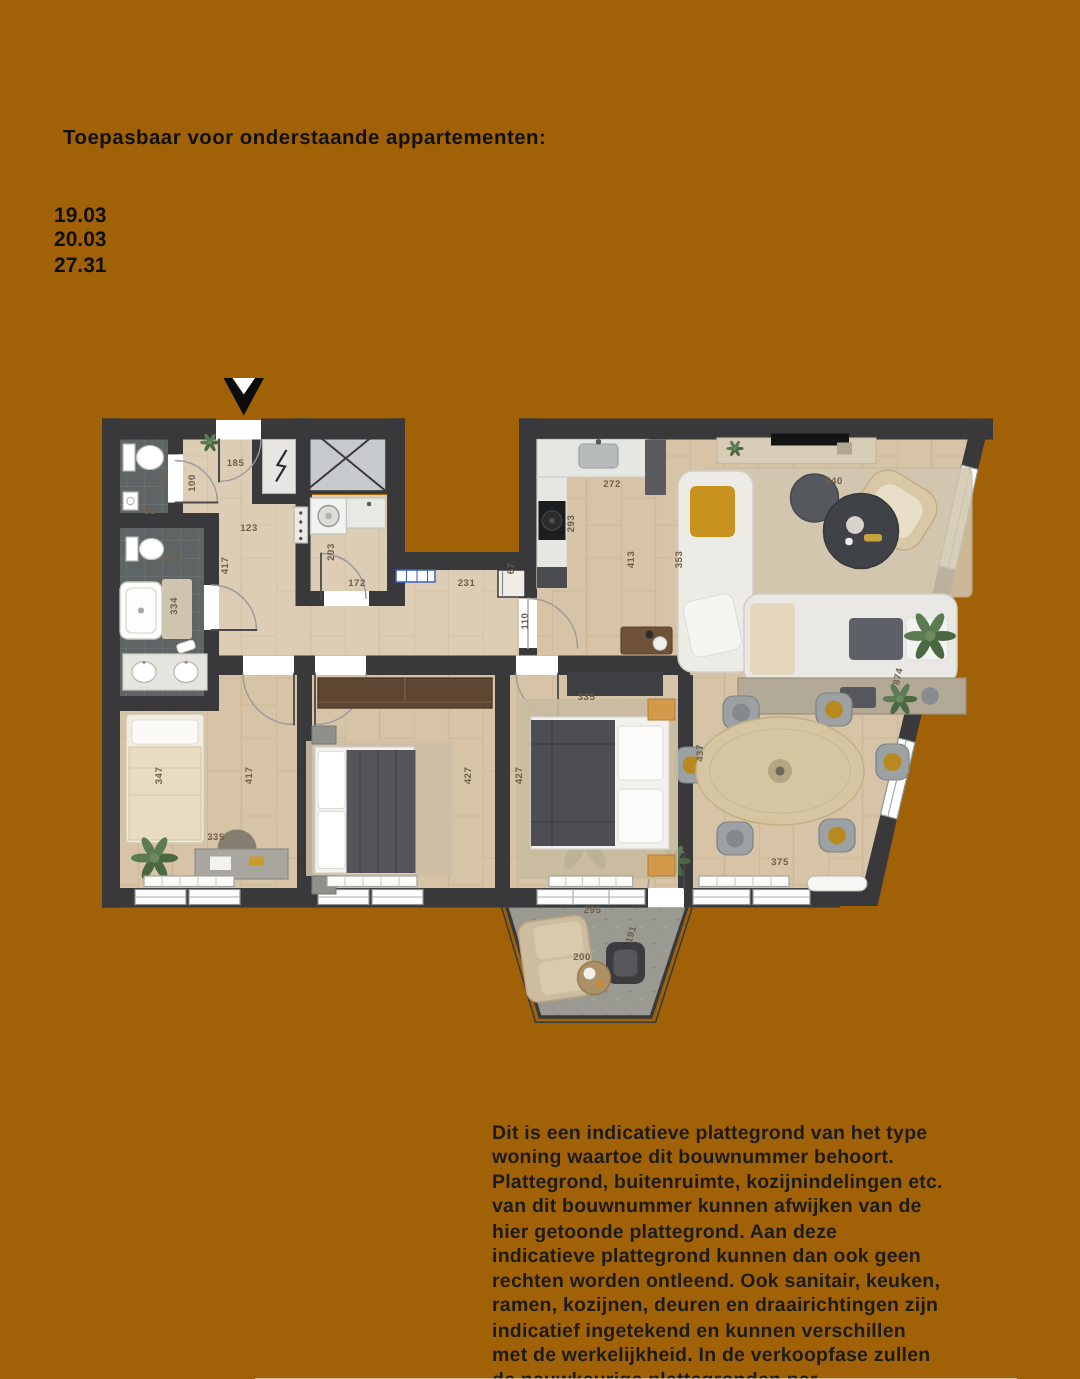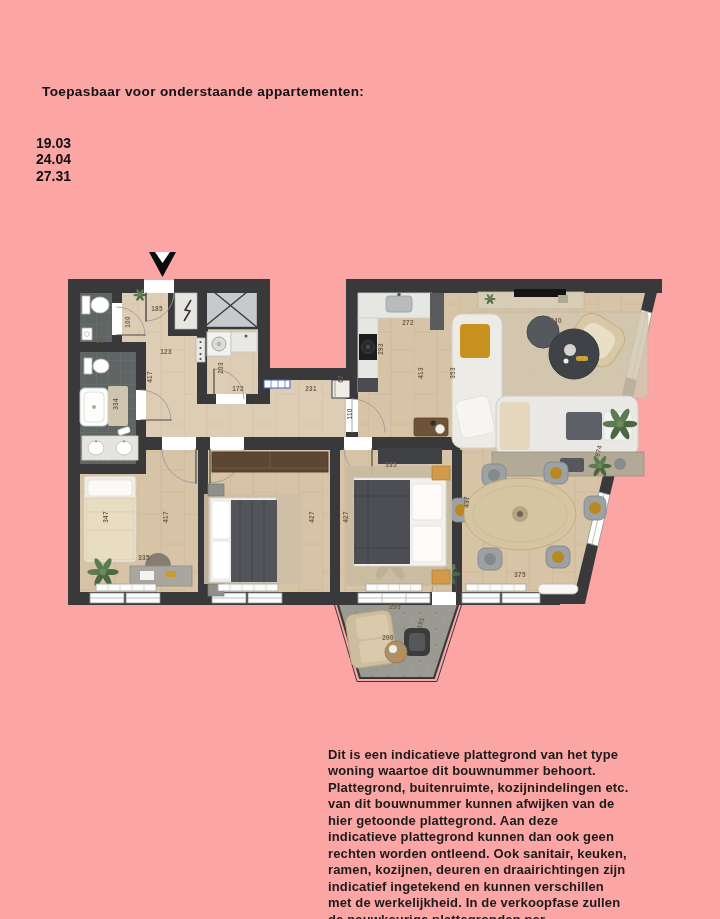--- a/index.html
+++ b/index.html
@@ -1,36 +1,36 @@
 <!DOCTYPE html>
 <html><head>
 <meta charset="utf-8">
 <style>
   html,body{margin:0;padding:0;background:#fff;}
-  .page{position:relative;width:720px;height:919px;background:#fca5a5;overflow:hidden;
+  .page{position:relative;width:720px;height:919px;background:#a16207;overflow:hidden;
         font-family:"Liberation Sans",sans-serif;}
   .header-title{position:absolute;left:42px;top:84px;font-size:13.6px;font-weight:800;
         letter-spacing:.35px;color:#101010;margin:0;}
   .apartments{position:absolute;left:36px;top:119px;font-size:14px;font-weight:700;
         color:#101010;line-height:16.4px;margin-top:16px;}
   .disclaimer{position:absolute;left:328px;top:699px;width:380px;font-size:13px;font-weight:700;
         color:#1b1b1b;line-height:16.45px;white-space:pre-line;letter-spacing:.15px;margin-top:48px;}
   svg.plan{position:absolute;left:0;top:0;}
   .dim{font-size:6.4px;font-weight:600;fill:#6e5f4c;letter-spacing:.3px;
        font-family:"Liberation Sans",sans-serif;}
 </style>
 </head>
 <body>
 
 <div class="page">
 
   <h1 class="header-title">Toepasbaar voor onderstaande appartementen:</h1>
   <div class="apartments">
     <div>19.03</div>
-    <div>24.04</div>
+    <div>20.03</div>
     <div>27.31</div>
   </div>
 
   <svg class="plan" width="720" height="919" viewBox="0 0 720 919" xmlns="http://www.w3.org/2000/svg">
     <defs>
       <pattern id="wood" width="46" height="120" patternUnits="userSpaceOnUse">
         <rect width="46" height="120" fill="#d9c7ab"></rect>
         <path d="M0,0 V120 M23,0 V120" stroke="#c6b090" stroke-width="1" opacity="0.6"></path>
         <path d="M0,34 H23 M0,92 H23 M23,12 H46 M23,64 H46 M23,110 H46" stroke="#cbb697" stroke-width="0.8" opacity="0.8"></path>
       </pattern>

